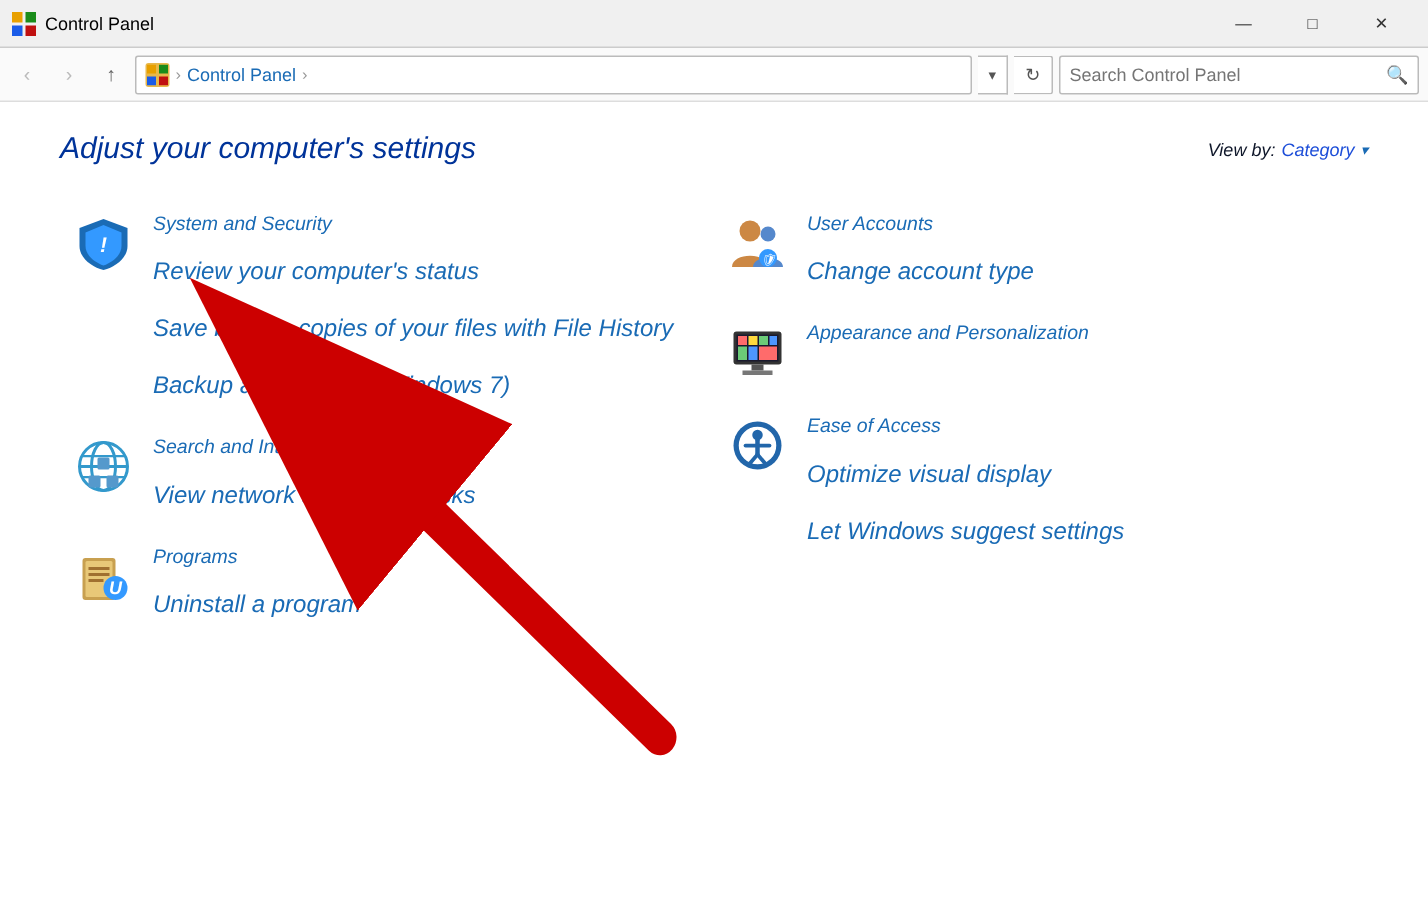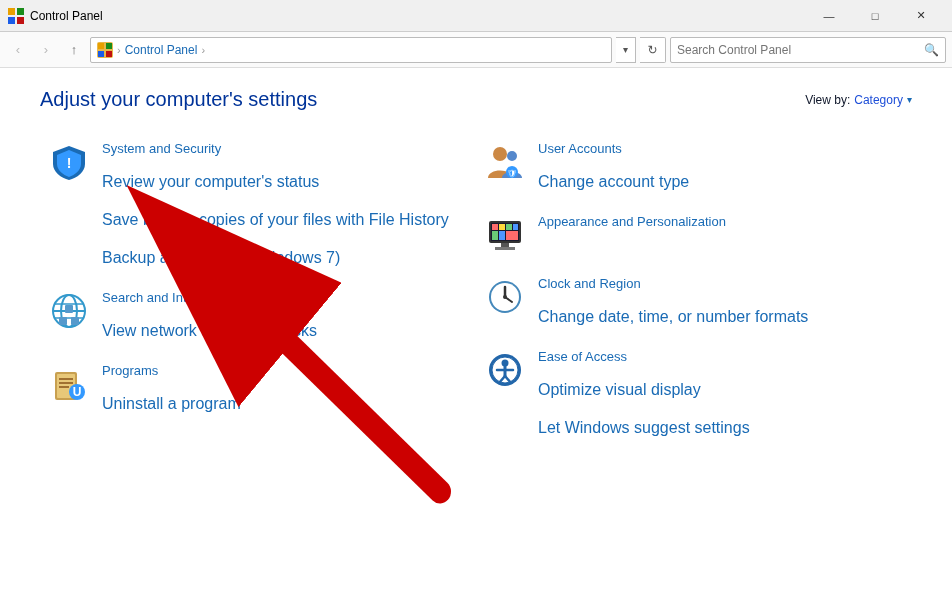--- a/index.html
+++ b/index.html
@@ -116,21 +116,21 @@
       display: flex; align-items: center; justify-content: center;
       cursor: pointer;
       font-size: 12px;
       color: #555;
       border-radius: 0 2px 2px 0;
     }
 
     .search-box {
       display: flex;
       align-items: center;
-      width: 276px;
+      width: 240px;
       height: 26px;
       border: 1px solid #bbb;
       border-radius: 2px;
       background: #fff;
       padding: 0 6px;
       gap: 4px;
     }
     .search-box input {
       border: none;
       outline: none;
@@ -142,20 +142,21 @@
     .search-icon { color: #555; font-size: 12px; }
 
     
     .main-content {
       display: flex;
       flex-direction: column;
       padding: 20px 40px;
       background: #fff;
       height: calc(611px - 32px - 36px);
       overflow-y: auto;
+      font-style: italic;
     }
 
     .main-header {
       display: flex;
       align-items: center;
       justify-content: space-between;
       margin-bottom: 20px;
     }
     .main-title {
       font-size: 20px;
@@ -384,35 +385,20 @@
             <rect x="21" y="16" width="12" height="9" fill="#ff6b6b"></rect>
             <rect x="16" y="28" width="8" height="4" fill="#555"></rect>
             <rect x="10" y="32" width="20" height="3" fill="#777"></rect>
           </svg>
         </div>
         <div class="category-text">
           <span class="category-title">Appearance and Personalization</span>
         </div>
       </div>
 
-      <div class="category-item">
-        <div class="category-icon">
-          <svg width="40" height="40" viewBox="0 0 40 40">
-            <circle cx="20" cy="20" r="16" fill="#4488bb"></circle>
-            <circle cx="20" cy="20" r="14" fill="white"></circle>
-            <line x1="20" y1="20" x2="20" y2="10" stroke="#333" stroke-width="2.5" stroke-linecap="round"></line>
-            <line x1="20" y1="20" x2="27" y2="25" stroke="#333" stroke-width="2" stroke-linecap="round"></line>
-            <circle cx="20" cy="20" r="2" fill="#333"></circle>
-          </svg>
-        </div>
-        <div class="category-text">
-          <span class="category-title">Clock and Region</span>
-          <span class="category-sub">Change date, time, or number formats</span>
-        </div>
-      </div>
 
       <div class="category-item">
         <div class="category-icon">
           <svg width="40" height="40" viewBox="0 0 40 40">
             <circle cx="20" cy="20" r="16" fill="#2266aa"></circle>
             <circle cx="20" cy="20" r="13" fill="white" stroke="#2266aa" stroke-width="1"></circle>
 
             <circle cx="20" cy="13" r="3.5" fill="#2266aa"></circle>
             <line x1="20" y1="16.5" x2="20" y2="26" stroke="#2266aa" stroke-width="3" stroke-linecap="round"></line>
             <line x1="12" y1="20" x2="28" y2="20" stroke="#2266aa" stroke-width="2.5" stroke-linecap="round"></line>

